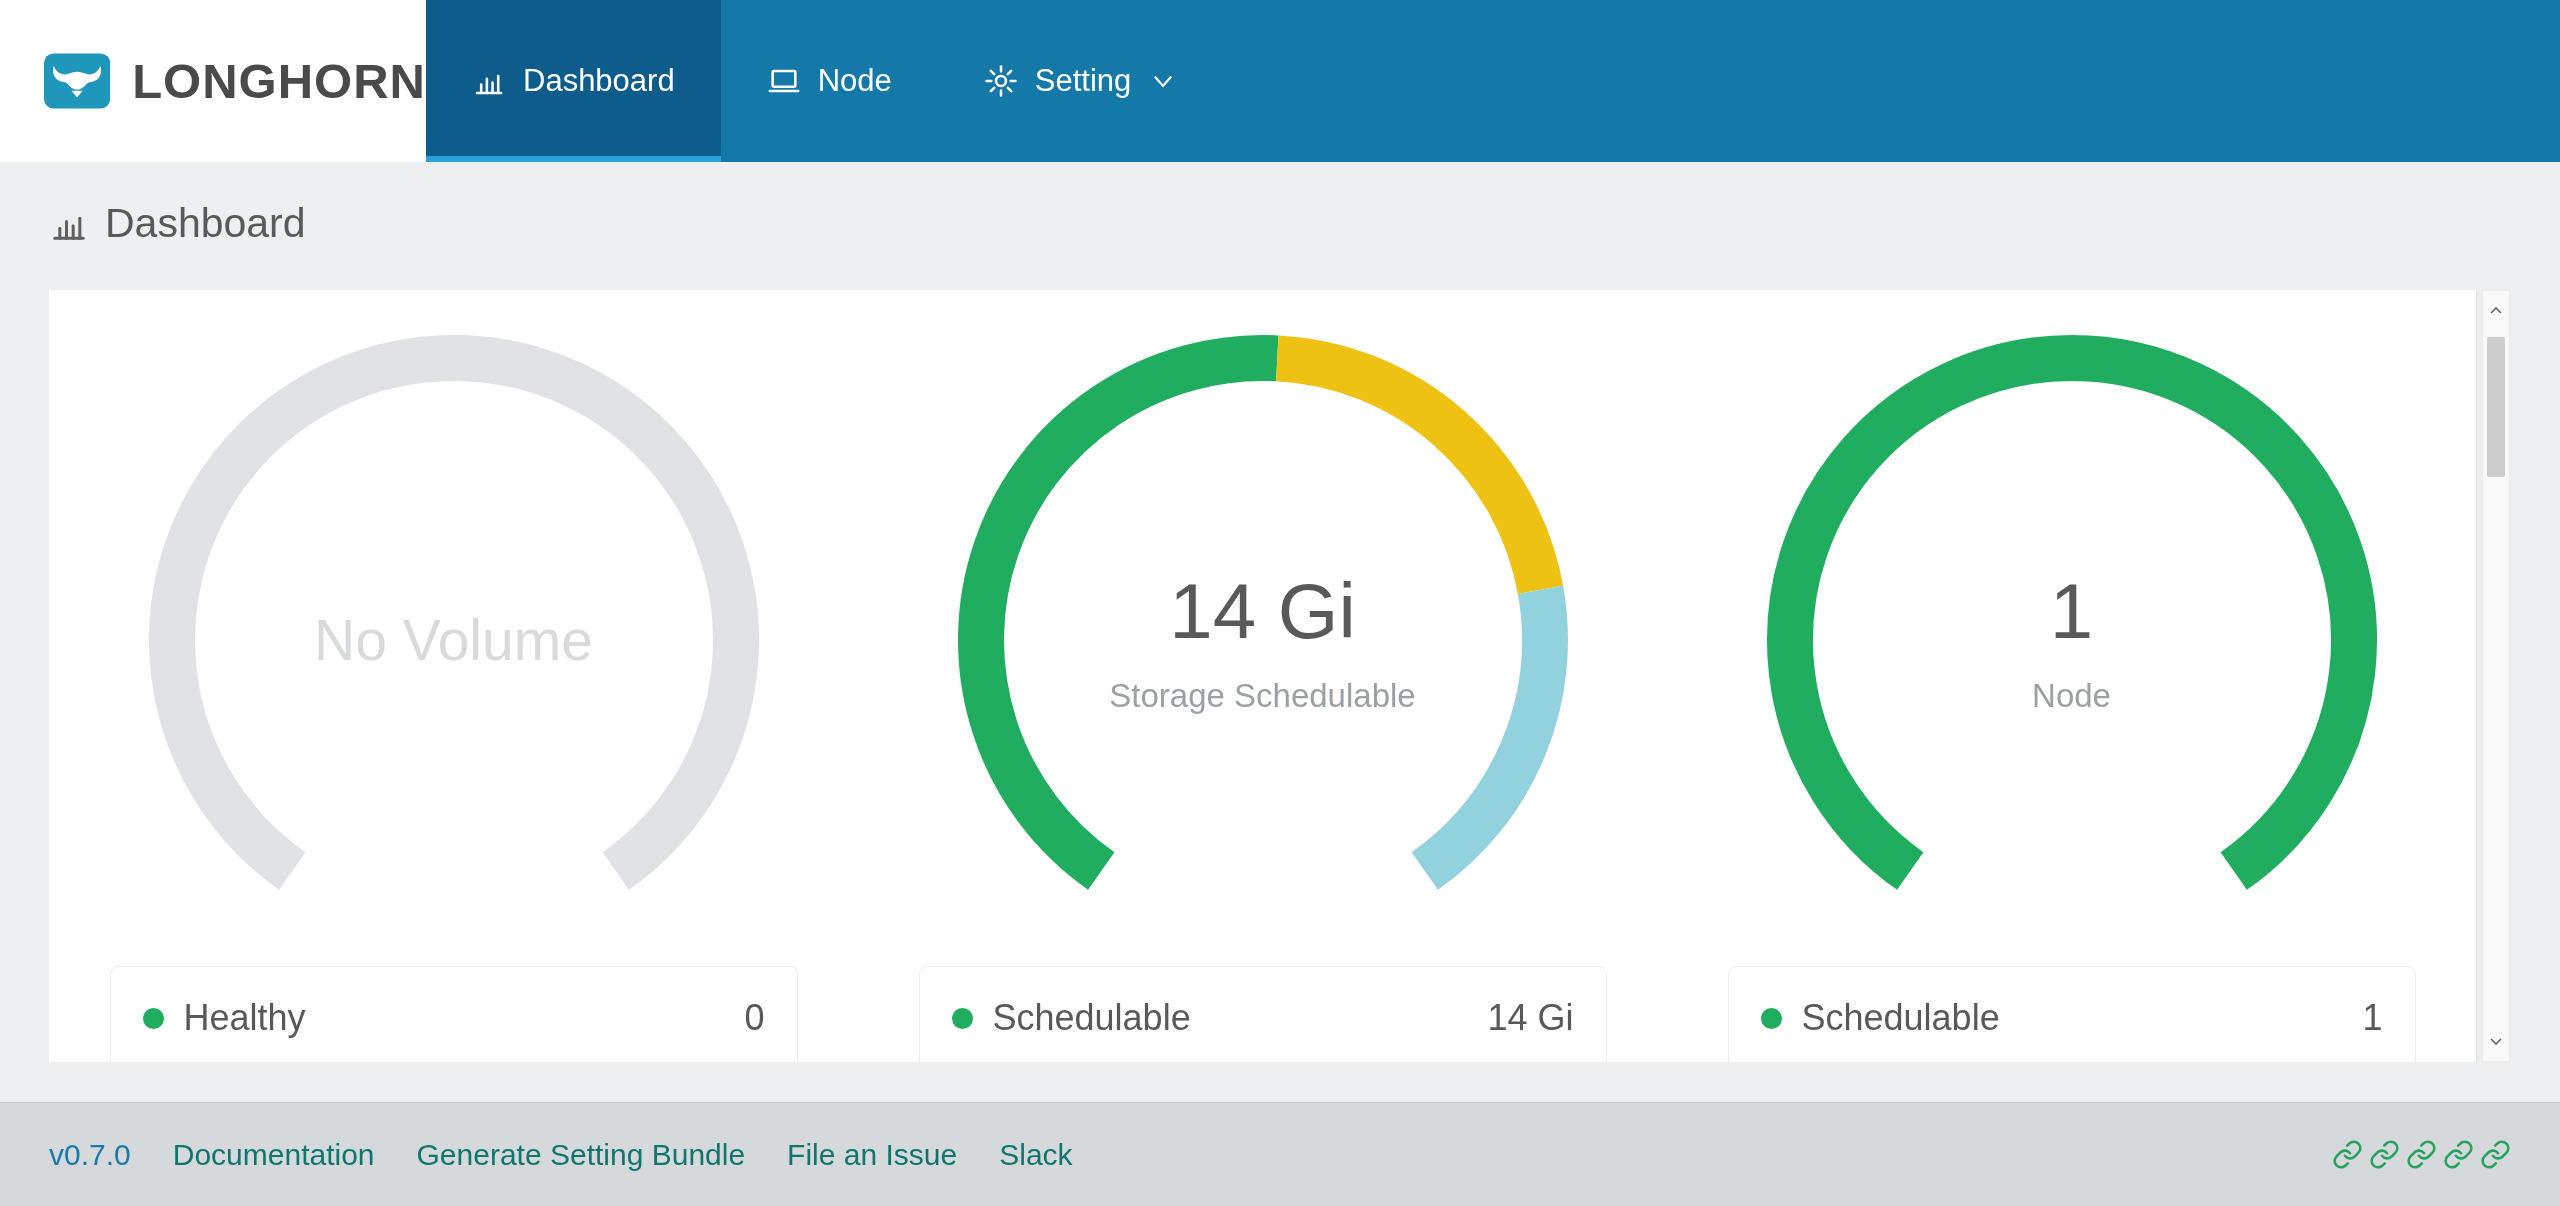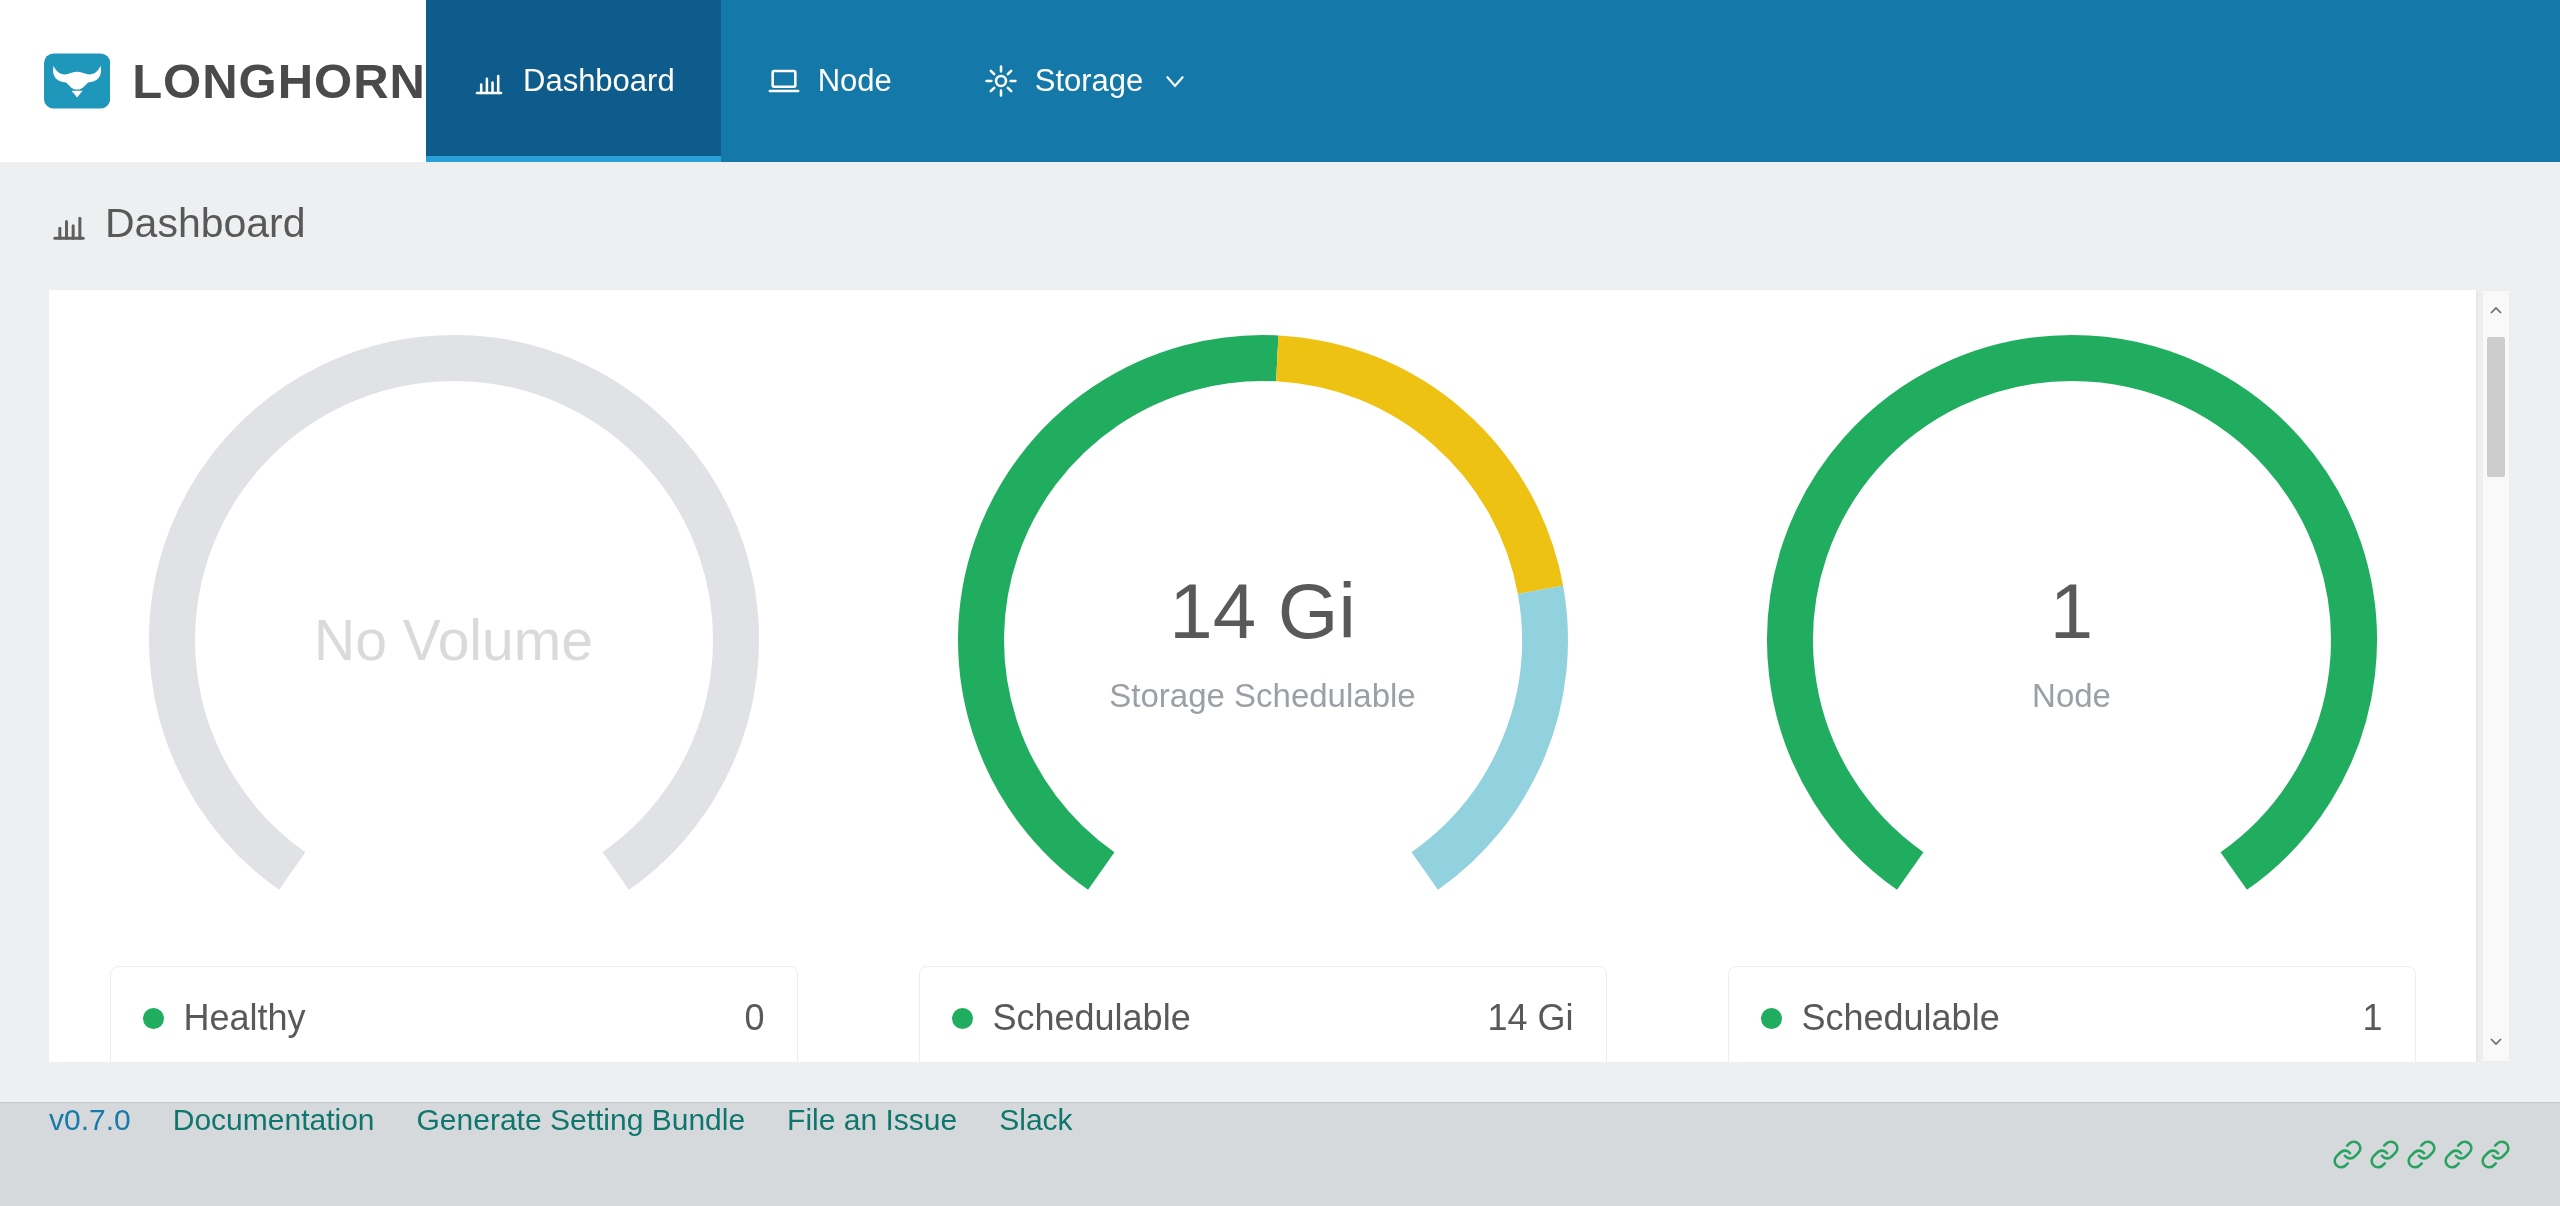--- a/index.html
+++ b/index.html
@@ -39,21 +39,21 @@
 
   
   .scrollbar { position:absolute; right:0; top:0; width:28px; height:772px; background:#f9f9f9; border:1px solid #ededed; }
   .sb-btn { position:absolute; left:0; width:26px; height:40px; display:flex; align-items:center; justify-content:center; cursor:pointer; }
   .sb-up { top:0; }
   .sb-down { bottom:0; }
   .sb-thumb { position:absolute; left:4px; top:46px; width:18px; height:140px; background:#cdcdcd; border-radius:2px; cursor:pointer; }
   .sb-arrow { width:16px; height:16px; }
 
   
-  .footer { position:absolute; left:0; top:1102px; width:2560px; height:104px; background:#d6d9db; border-top:1px solid #c6cacc; display:flex; padding:0 49px; gap:42px; font-size:30px; }
+  .footer { position:absolute; left:0; top:1102px; width:2560px; height:104px; background:#d6d9db; border-top:1px solid #c6cacc; display:flex; align-items:center; padding:0 49px; gap:42px; font-size:30px; }
   .footer a { color:#0f766e; text-decoration:none; cursor:pointer; }
   .footer-version { color:#1879ab; }
   .footer-icons { margin-left:auto; display:flex; gap:6px; align-items:center; }
   .link-icon { width:31px; height:31px; display:block; }
 </style>
 </head>
 <body>
 
 <div class="stage">
 
@@ -82,21 +82,21 @@
           <rect x="4" y="5" width="16" height="11" rx="1"></rect>
             <path d="M2 19h20"></path>
         </svg>
         <span>Node</span>
       </div>
       <div class="nav-item">
         <svg class="nav-icon" viewBox="0 0 24 24" fill="none" stroke="#ffffff" stroke-width="1.8" stroke-linecap="round">
           <circle cx="12" cy="12" r="3.5"></circle>
           <path d="M12 1.8v3.4M12 18.8v3.4M1.8 12h3.4M18.8 12h3.4M4.8 4.8l2.4 2.4M16.8 16.8l2.4 2.4M4.8 19.2l2.4-2.4M16.8 7.2l2.4-2.4"></path>
         </svg>
-        <span>Storage</span>
+        <span>Setting</span>
         <svg class="chev" viewBox="0 0 24 24" fill="none" stroke="#ffffff" stroke-width="2" stroke-linecap="round">
           <path d="M5 8.5l7 8 7-8"></path>
         </svg>
       </div>
     </div>
   </div>
 
   <div class="page-title">
     <svg class="title-icon" viewBox="0 0 24 24" fill="none" stroke="#5f5f5f" stroke-width="1.8" stroke-linecap="round">
       <path d="M3.5 20.5h17"></path>

